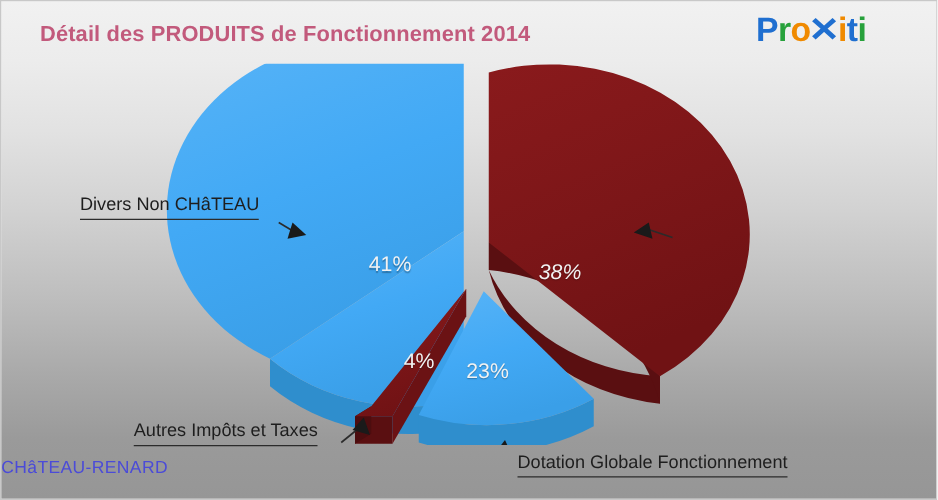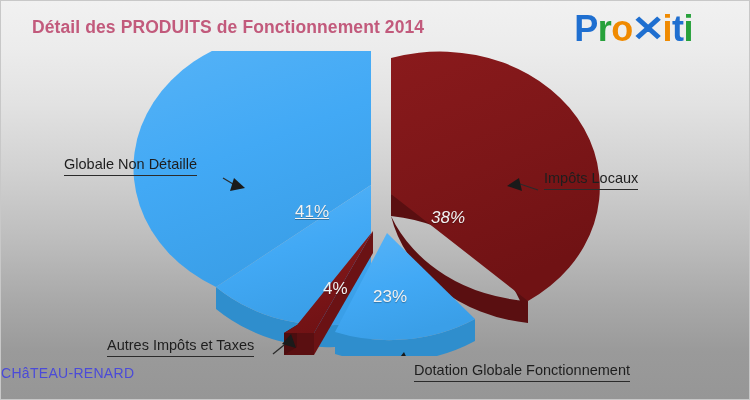--- a/index.html
+++ b/index.html
@@ -39,21 +39,21 @@
     font-size: 17.5px;
     font-weight: bold;
     color: #c25a7c;
     letter-spacing: 0.1px;
     white-space: nowrap;
   }
   #brand-logo {
     position: absolute;
     right: 58px;
     top: 10px;
-    font-size: 36px;
+    font-size: 27px;
     font-weight: bold;
     letter-spacing: -0.5px;
     white-space: nowrap;
     line-height: 1;
   }
   #brand-logo span { display: inline-block; }
   .lg-blue   { color: #1f6fd0; }
   .lg-green  { color: #27a13b; }
   .lg-orange { color: #f08a00; }
   .lg-xmark  { color: #1f6fd0; font-weight: bold; transform: scale(1.12,1.0); }
@@ -71,21 +71,21 @@
 
   
   .pct {
     position: absolute;
     color: #f2f2f2;
     font-size: 17px;
     font-family: "Liberation Sans", sans-serif;
     white-space: nowrap;
     text-shadow: 0 1px 1px rgba(0,0,0,0.30);
   }
-  #pct-0 { left: 294px; top: 151px; text-decoration: underline; }
+  #pct-0 { left: 294px; top: 151px; }
   #pct-1 { left: 430px; top: 157px; font-style: italic; }
   #pct-2 { left: 372px; top: 236px; }
   #pct-3 { left: 322px; top: 228px; }
 
   
   .callout {
     position: absolute;
     font-size: 14.5px;
     color: #1e1e1e;
     white-space: nowrap;
@@ -179,21 +179,20 @@
         <polygon points="290,283 295,297 281,293"></polygon>
         <polygon points="403,301 409,314 396,310"></polygon>
       </g>
     </svg>
 
     <div class="pct" id="pct-0">41%</div>
     <div class="pct" id="pct-1">38%</div>
     <div class="pct" id="pct-2">23%</div>
     <div class="pct" id="pct-3">4%</div>
 
-    <div class="callout" id="callout-0">Globale Non Détaillé</div>
-    <div class="callout" id="callout-1">Impôts Locaux</div>
+    <div class="callout" id="callout-0">Divers Non CHâTEAU</div>
     <div class="callout" id="callout-3">Dotation Globale Fonctionnement</div>
     <div class="callout" id="callout-2">Autres Impôts et Taxes</div>
   </div>
 
   <div id="footer-name">CHâTEAU-RENARD</div>
 
 </div>
 
 </body></html>

